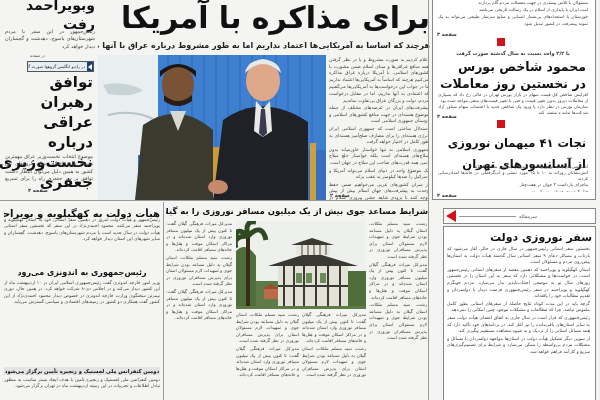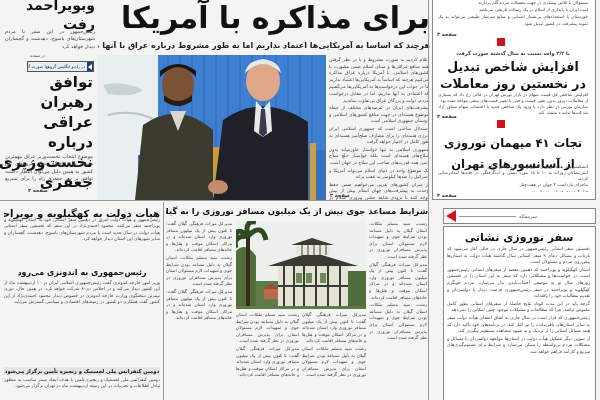--- a/index.html
+++ b/index.html
@@ -1,18 +1,18 @@
 <!DOCTYPE html>
 <html><head>
 <meta charset="utf-8">
 <style>
   html, body { margin:0; padding:0; }
   body { width:600px; height:400px; overflow:hidden; background:#f4f4f2; font-family:"DejaVu Sans", sans-serif; position:relative; direction:rtl; }
   .abs { position:absolute; }
-  .hl { font-weight:900; color:#111; text-align:center; line-height:1; }
+  .hl { font-weight:900; color:#111; line-height:1; }
   .sub { font-size:8px; font-weight:bold; color:#222; white-space:nowrap; overflow:hidden; }
   .body-text { font-size:5px; line-height:7.4px; color:#444; text-align:justify; overflow:hidden; }
   .body-text p { margin:0 0 1px 0; }
   .vline { position:absolute; width:1px; background:#999; }
   .hline { position:absolute; height:1px; background:#999; }
   .red-sq { position:absolute; width:8px; height:8px; background:#d0141c; }
   .box { position:absolute; border:1px solid #888; background:#fff; }
   .ref { font-size:5px; color:#333; font-weight:bold; }
   .photo { position:absolute; overflow:hidden; }
 </style>
@@ -96,21 +96,21 @@
 </div>
 <div class="abs body-text" style="left:438px; top:0px; width:150px; height:30px; font-size:4.4px; line-height:6.2px;">
   <p>مسئولان با تلاش بیشتری در جهت معضلات مردم گام بردارند</p>
   <p>امت ایران با پایداری از اسلام در یک رسالت تاریخی می‌باشد</p>
   <p>خوزستان با استعدادهای بی‌شمار انسانی و منابع سرشار طبیعی می‌تواند به یک نمونه پیشرفت در کشور تبدیل شود</p>
 </div>
 <div class="abs ref" style="left:437px; top:31px;">صفحه ۳</div>
 <div class="red-sq" style="left:497px; top:38px;"></div>
 
 <div class="abs" style="left:440px; top:50px; width:146px; font-size:5px; text-align:center; color:#333; font-weight:bold;">با ۳/۲ واحد نسبت به سال گذشته صورت گرفت</div>
-<div class="abs hl" style="left:440px; top:58px; width:146px; font-size:12.5px; line-height:17px;">افزایش شاخص تبدیل در نخستین روز معاملات</div>
+<div class="abs hl" style="left:440px; top:58px; width:146px; font-size:12.5px; line-height:17px;">محمود شاخص بورس در نخستین روز معاملات</div>
 <div class="abs body-text" style="left:438px; top:92px; width:150px; height:22px; font-size:4.4px; line-height:5.6px;">
   <p>افزایش شاخص کل قیمت سهام در بازار بورس تهران در حالی رخ داد که بسیاری از معاملات دیروز بدون تغییر قیمت و حتی با تغییر قیمت‌های منفی مواجه شده بود</p>
   <p>سازمان بورس در نظر دارد با ورود یک شاخص جدید با احتساب سهام شناور آزاد شرکت‌ها تولید و منتشر کند</p>
 </div>
 <div class="abs ref" style="left:437px; top:113px;">صفحه ۴</div>
 <div class="red-sq" style="left:497px; top:120px;"></div>
 
 <div class="abs hl" style="left:440px; top:133px; width:146px; font-size:11.5px; line-height:21px;">نجات ۴۱ میهمان نوروزی از آسانسورهای تهران</div>
 <div class="abs body-text" style="left:438px; top:164px; width:150px; height:28px; font-size:4.4px; line-height:5.4px;">
   <p>آتشکشی‌های هدیه نوروزی ۳ زن و مرد را به آتش نشانی کشاند</p>
@@ -120,21 +120,21 @@
 </div>
 <div class="abs ref" style="left:437px; top:192px;">صفحه ۴</div>
 
 <div class="box" style="left:443px; top:208px; width:151px; height:14px; display:flex; align-items:center;">
   <span style="font-size:5px; color:#555; padding-right:58px;">سرمقاله</span>
   <span style="flex:1; height:1px; background:#999; margin:0 3px;"></span>
   <span style="width:0; height:0; border-top:6px solid transparent; border-bottom:6px solid transparent; border-left:0; border-right:10px solid #d0141c; margin-left:2px;"></span>
 </div>
 
 <div class="box" style="left:443px; top:226px; width:151px; height:176px;"></div>
-<div class="abs hl" style="left:446px; top:232px; width:146px; font-size:11px;">سفر نوروزی نشانی</div>
+<div class="abs hl" style="left:446px; top:232px; width:146px; font-size:11px;">سفر نوروزی دولت</div>
 <div class="abs body-text" style="left:447px; top:246px; width:143px; height:154px; font-size:4.5px; line-height:6.6px;">
   <p>نخستین سفر استانی رئیس‌جمهور در سال جاری در حالی آغاز می‌شود که بازتاب و مسائل دعای ۹ سفر استانی سال گذشته هیأت دولت به استان‌ها پیش‌روی مردم و مسئولان است.</p>
   <p>استان کهگیلویه و بویراحمد که دهمین مقصد از سفرهای استانی رئیس‌جمهور است، در خواست‌ها و مشکلاتی دارد که سفر به این استان را در نخستین روزهای سال نو به موضعی اجتناب‌ناپذیر بدل می‌سازد. مردم خونگرم کهگیلویه و بویراحمد در سفر رئیس‌جمهوری فرصت دیدار با دولتمردان و تقدیم مطالبات خود را یافته‌اند.</p>
   <p>گرچه باید در این مدت کوتاه نتایج حاصله از سفرهای استانی بطور کامل ملموس نباشد، چرا که مطالعات و مشکلات موجود چنین امکانی را نمی‌دهد.</p>
   <p>رئیس‌جمهوری که قرار است در سال جاری به اتفاق اعضای هیأت دولت سفر به سایر استان‌های باقی‌مانده را نیز آغاز کند، در برنامه‌های خود تأکید دارد که همه مسائل استانی را از نزدیک و به شیوه مشاهده مستقیم پیگیری کند.</p>
   <p>از سویی دیگر تشکیل هیأت دولت در استان‌ها مواجهه دولتمردان با مسائل و مشکلات مردم بی‌واسطه را ممکن می‌سازد و شرایط برای تصمیم‌گیری‌های سریع و کارآمد فراهم خواهد شد.</p>
 </div>
 
 <div class="hline" style="left:0; top:200px; width:428px;"></div>
 <div class="vline" style="left:163px; top:202px; height:198px;"></div>

